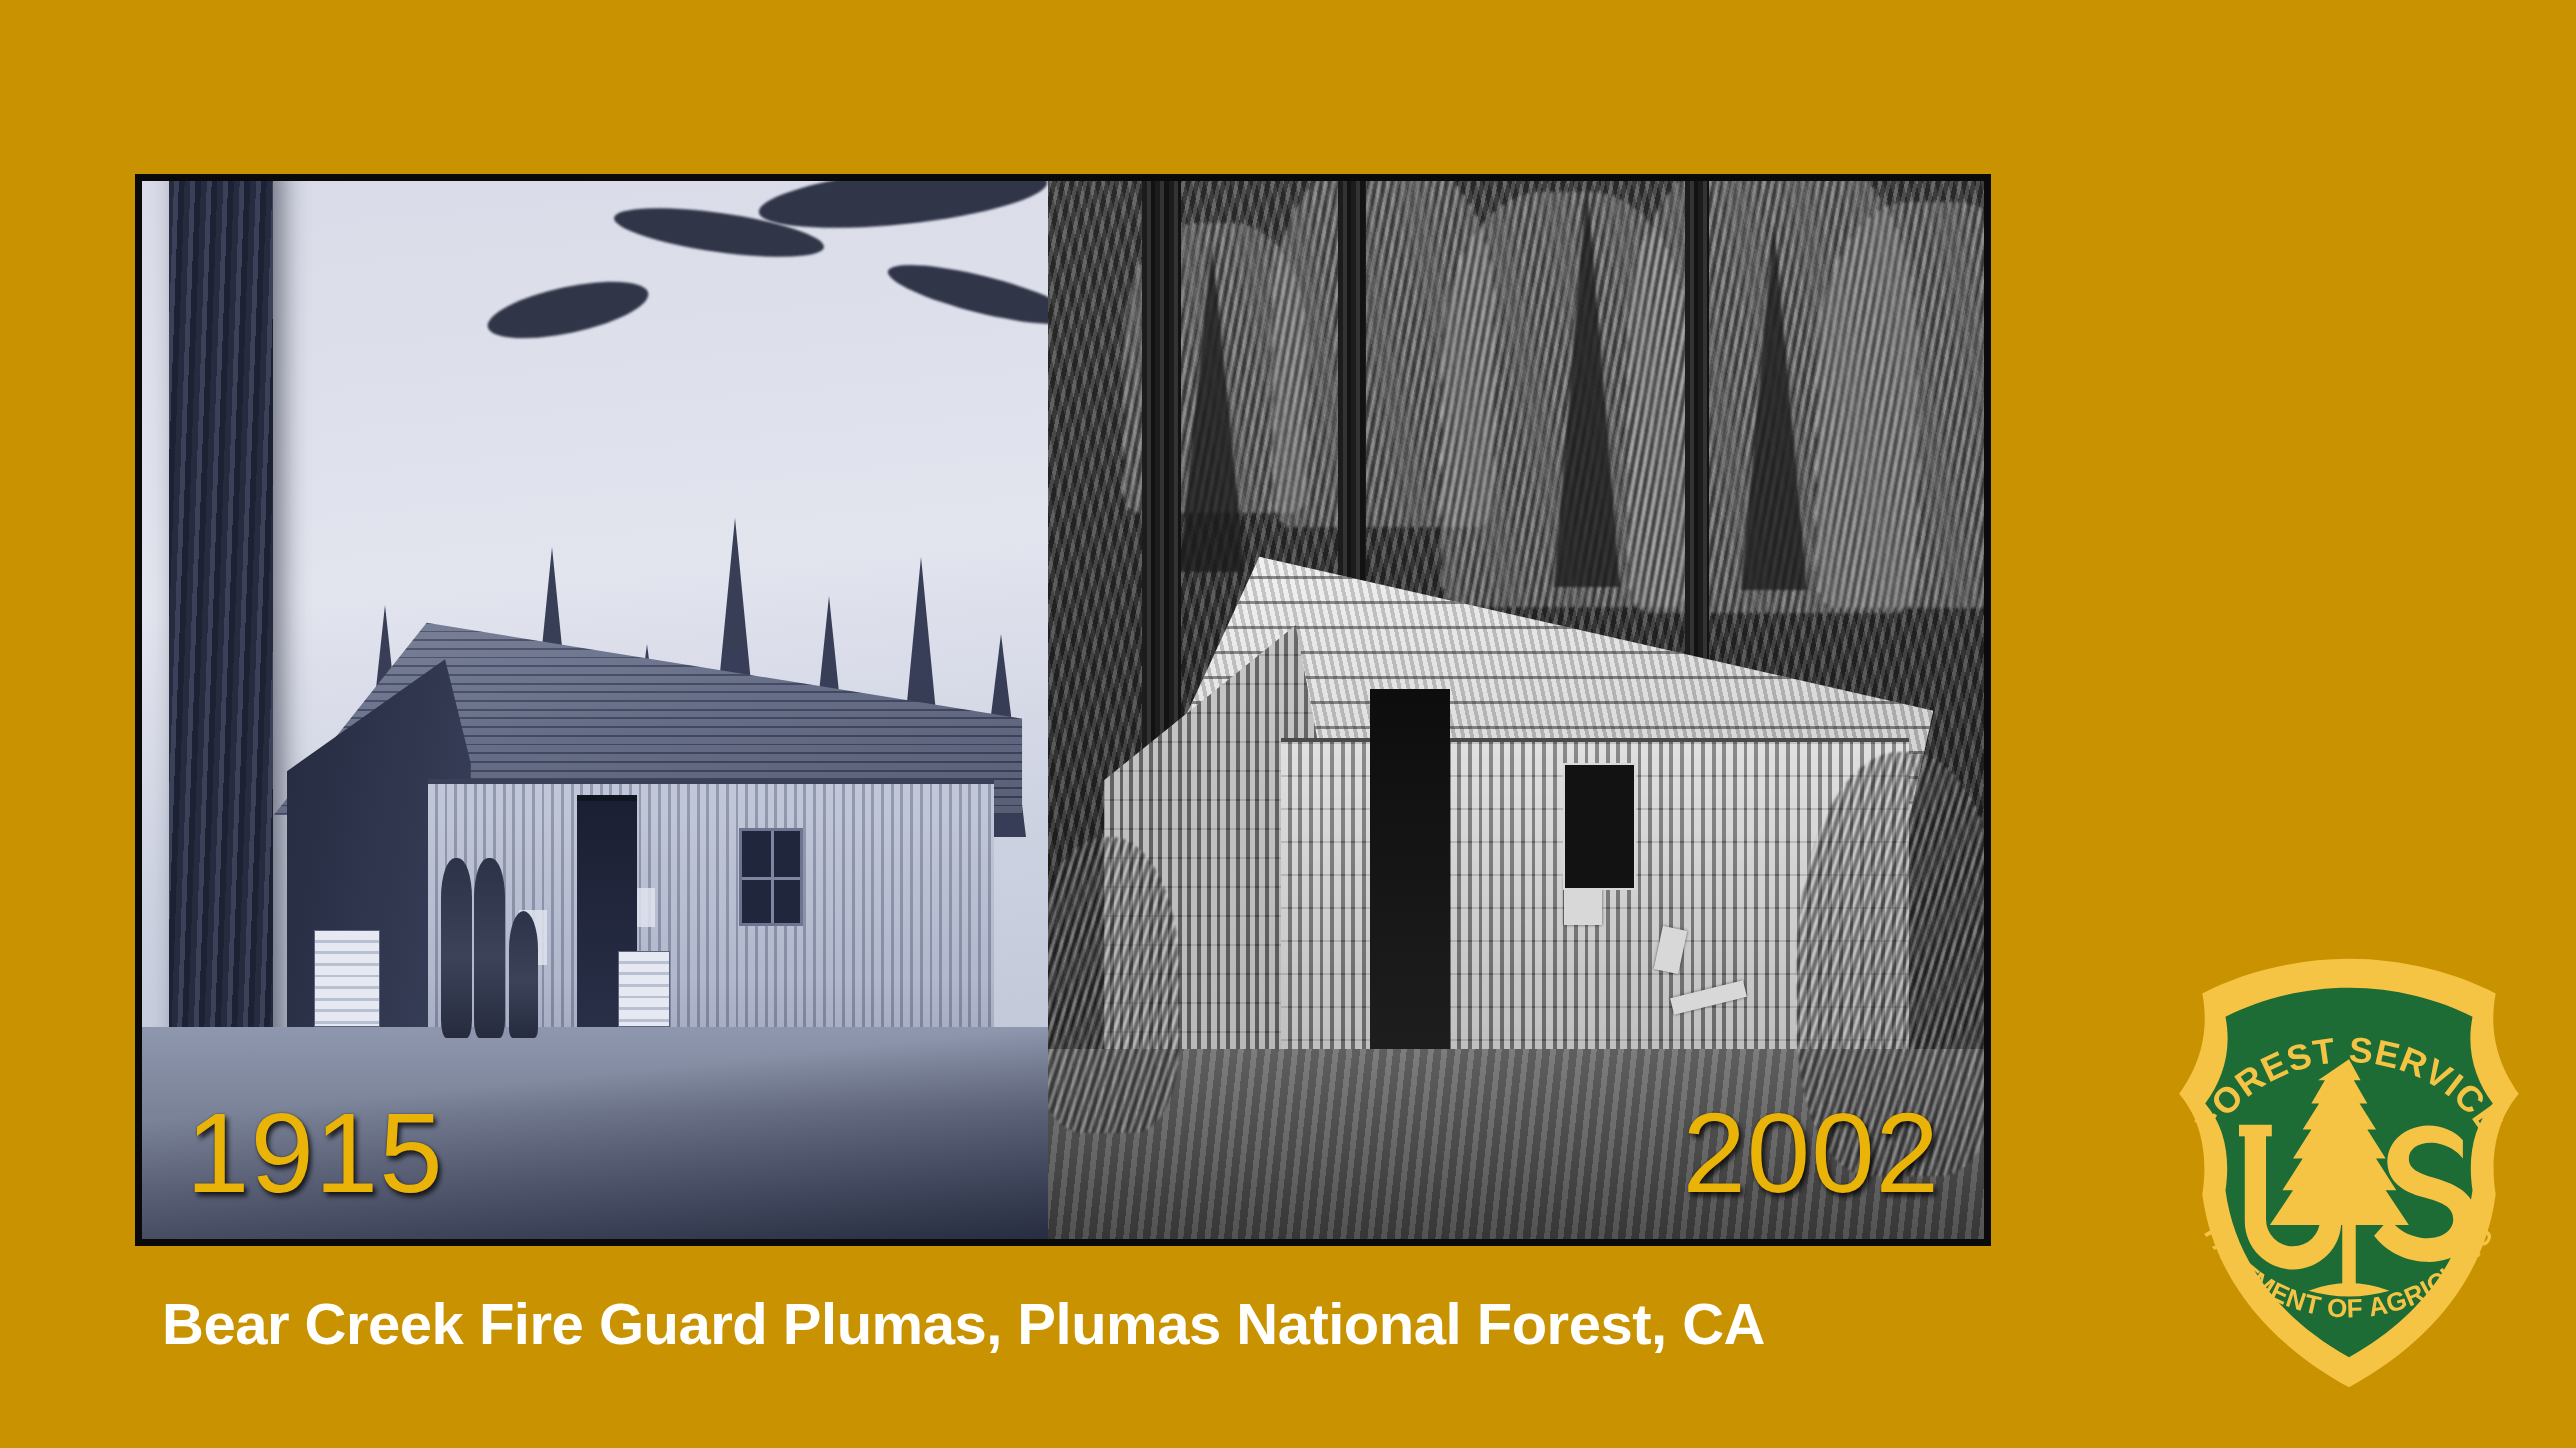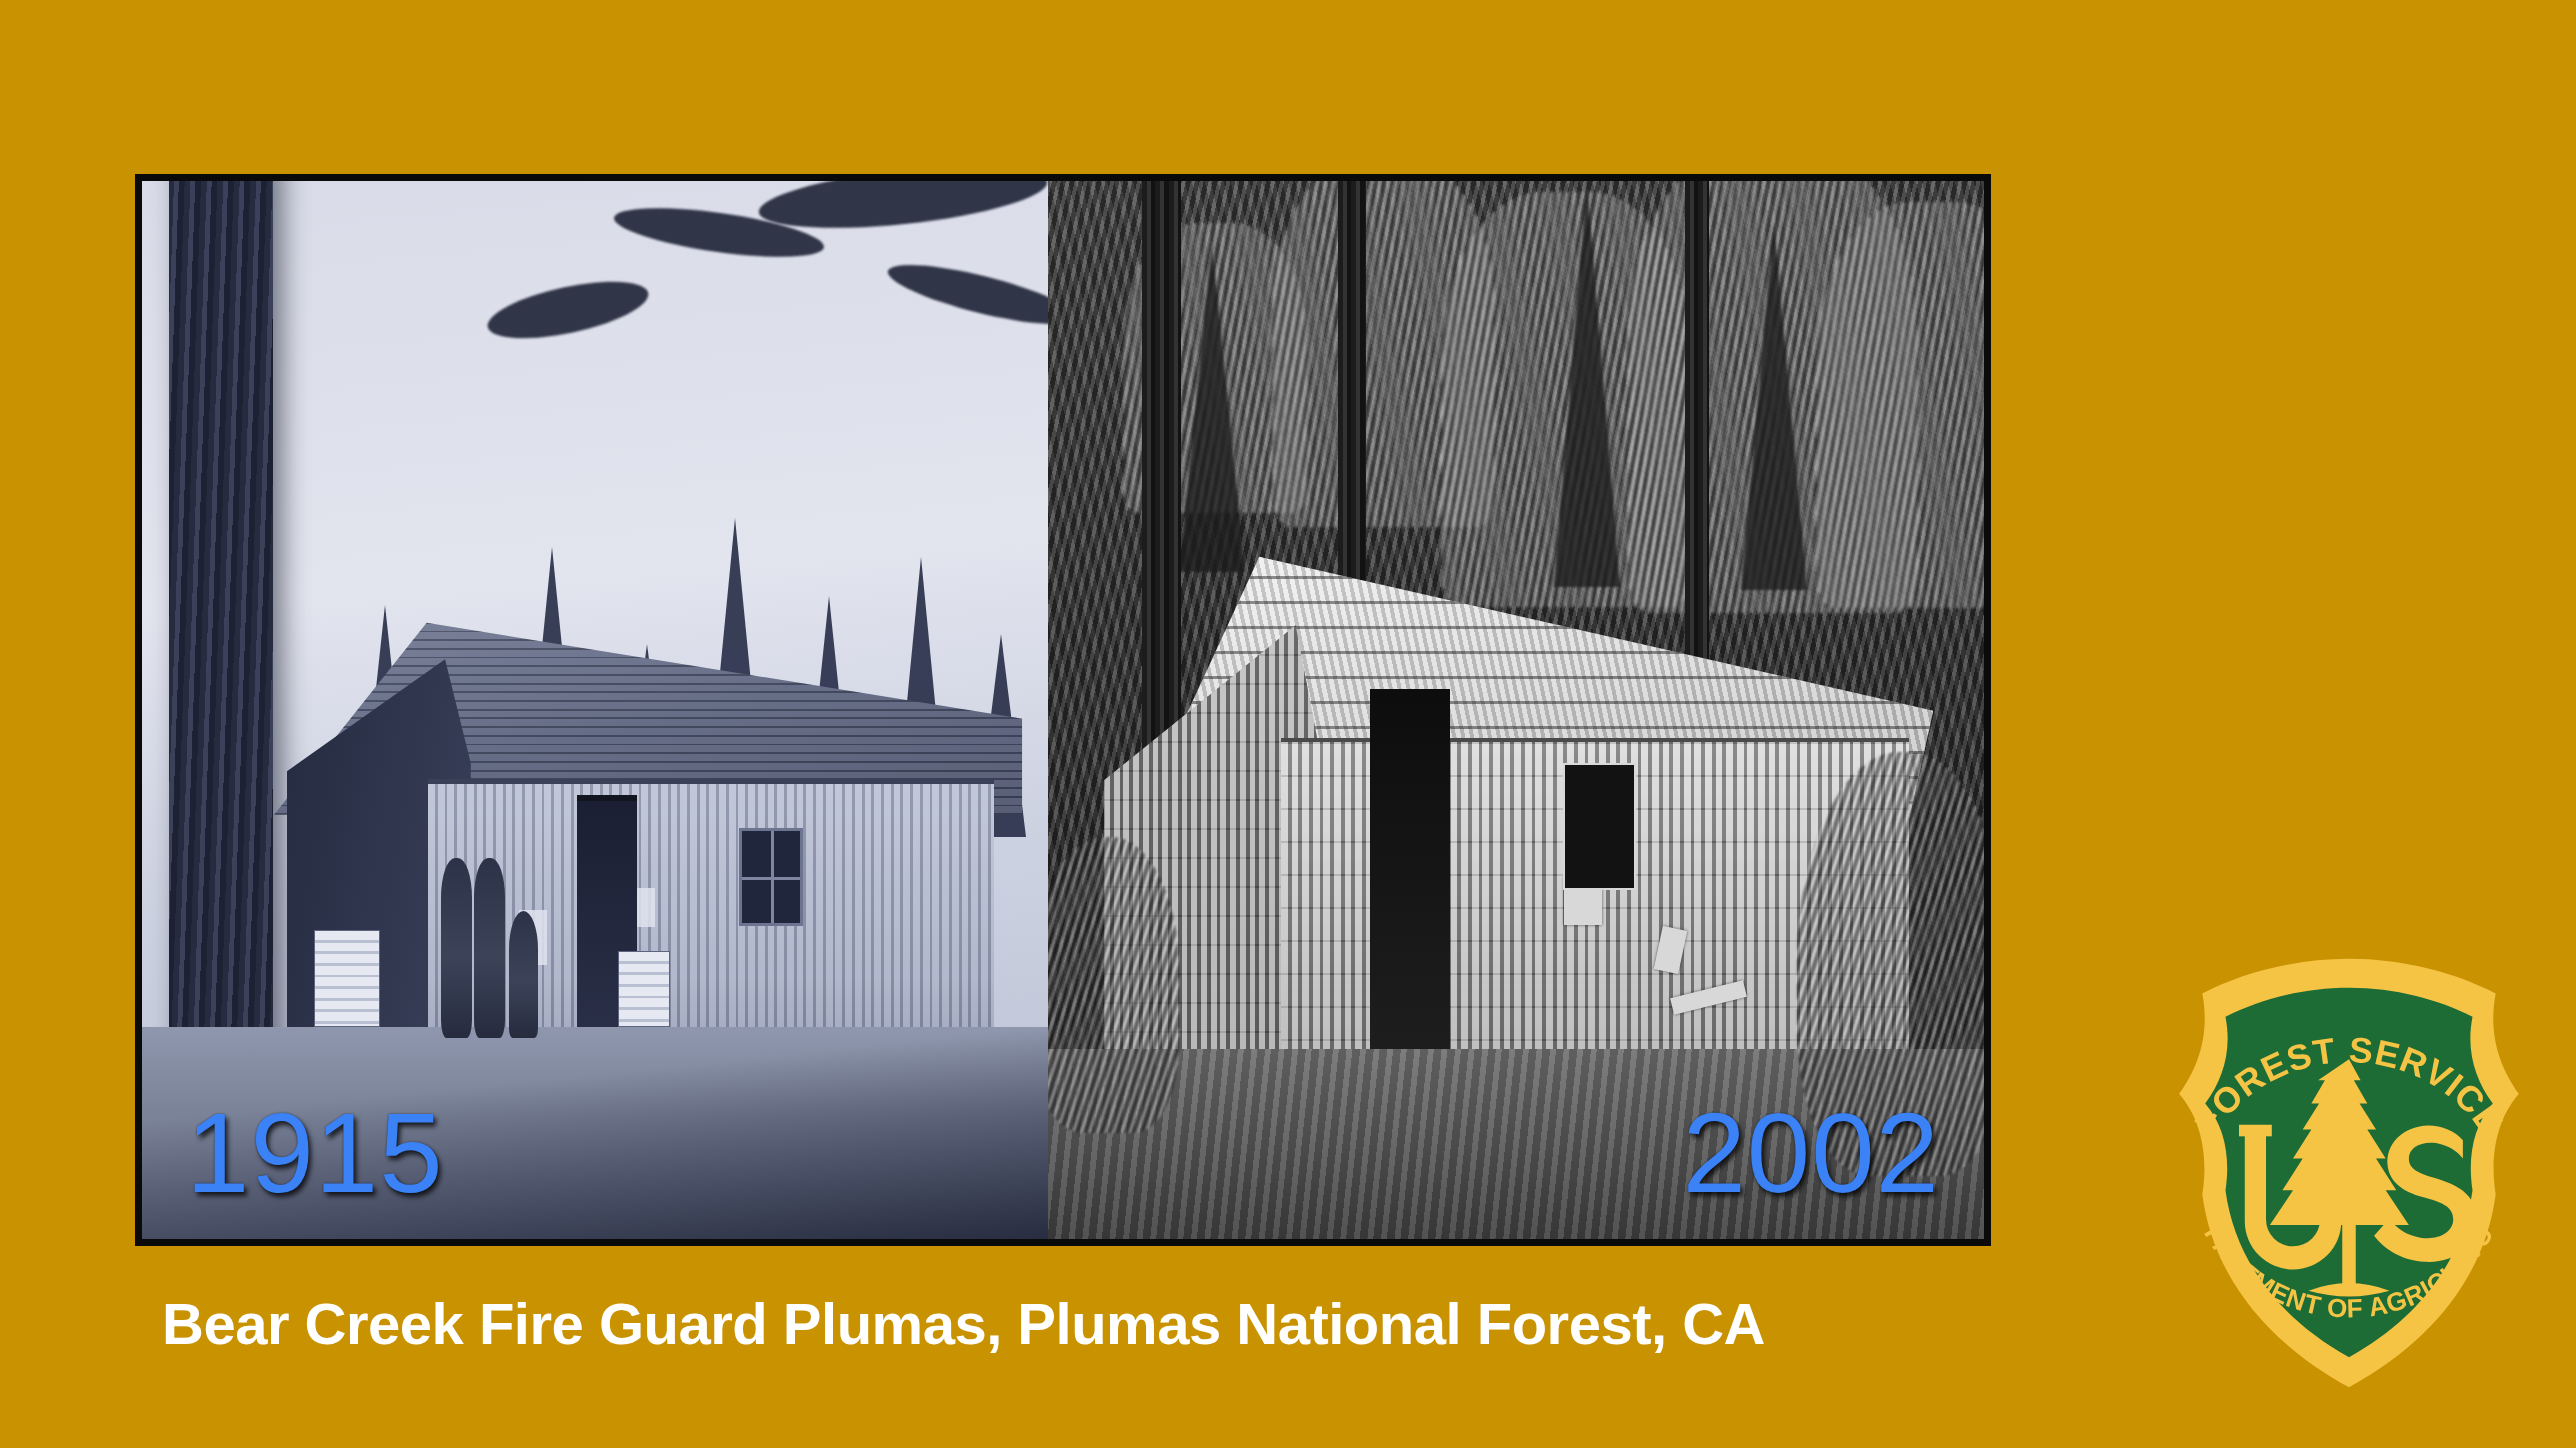--- a/index.html
+++ b/index.html
@@ -307,21 +307,21 @@
 
   
   .year-label {
     position: absolute;
     bottom: 29px;
     font-family: "Liberation Sans", sans-serif;
     font-weight: 400;
     font-size: 114px;
     line-height: 1;
     letter-spacing: 1px;
-    color: #3b82f6;
+    color: #eab308;
     text-shadow:
       2.9px 3.9px 4.8px rgba(0,0,0,0.75),
       0 0 1.9px rgba(0,0,0,0.5);
     user-select: none;
   }
   #year-1915 { left: 44px; }
   #year-2002 { right: 44px; margin-left: 20px; }
 
   
   #poster-caption {

